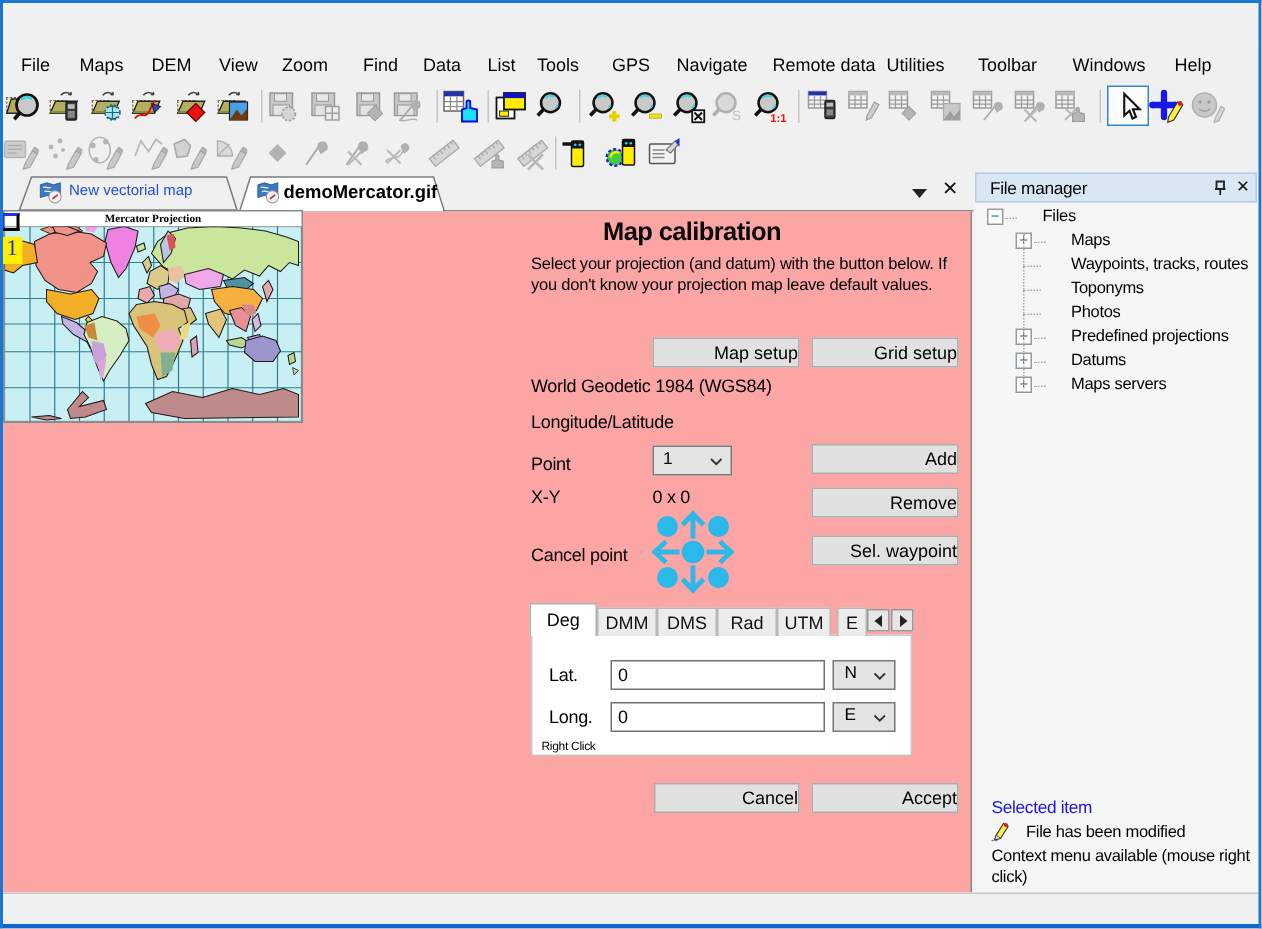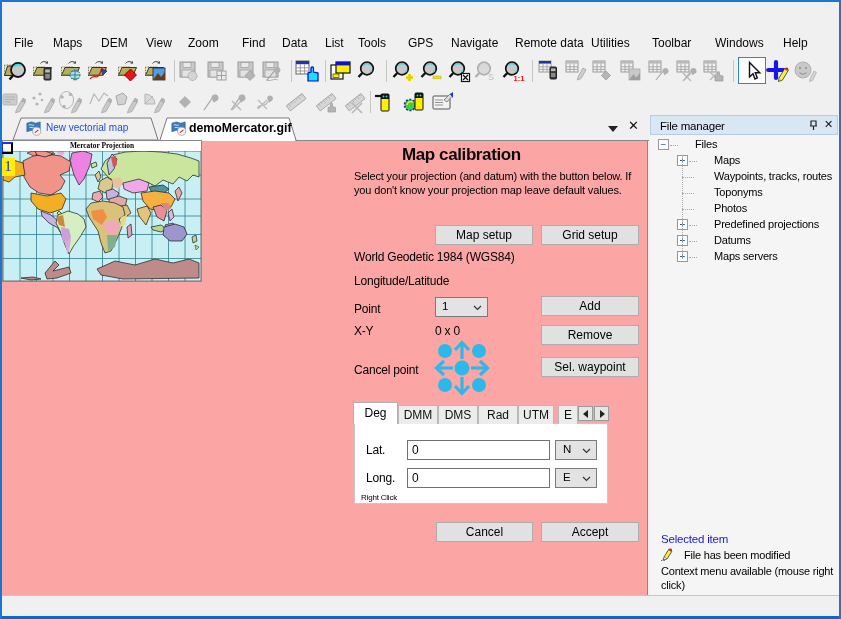--- a/index.html
+++ b/index.html
@@ -10,21 +10,21 @@
 #bright{position:absolute;left:839px;top:0;width:2px;height:619px;background:#1976d2;z-index:50;}
 #titlebar{position:absolute;left:0;top:0;width:841px;height:30px;background:#ffffff;}
 #titlebar .ttext{position:absolute;left:31px;top:8px;font-size:12px;color:#000;}
 #menubar{position:absolute;left:0;top:30px;width:841px;height:26px;background:#f0f0f0;}
 .mi{position:absolute;top:6px;font-size:12px;color:#050505;}
 #toolbar{position:absolute;left:0;top:56px;width:841px;height:59px;background:#f0f0f0;}
 .tsep{position:absolute;width:1px;height:22px;background:#c6c6c6;}
 .ticon{position:absolute;width:24px;height:24px;}
 #tabstrip{position:absolute;left:1px;top:117px;width:648px;height:24px;background:#f0f0f0;border-bottom:1px solid #888;}
 #docarea{position:absolute;left:1px;top:141px;width:647px;height:454px;background:#fca5a5;border-right:1px solid #888;}
-.btn{position:absolute;background:#e1e1e1;border:1px solid #adadad;font-size:11.5px;color:#000;text-align:center;font-family:"Liberation Sans",sans-serif;}
+.btn{position:absolute;background:#e1e1e1;border:1px solid #adadad;font-size:11.5px;color:#000;text-align:right;font-family:"Liberation Sans",sans-serif;}
 .combo{position:absolute;background:#e3e3e3;border:1px solid #7a7a7a;font-size:11.5px;}
 .lbl{position:absolute;font-size:11px;letter-spacing:-0.2px;color:#000;white-space:nowrap;}
 #rpanel{position:absolute;left:650px;top:115px;width:189px;height:480px;background:#f5f5f5;}
 .treelbl{position:absolute;font-size:11px;letter-spacing:-0.2px;color:#000;white-space:nowrap;}
 #statusbar{position:absolute;left:0;top:595px;width:841px;height:21px;background:#f0f0f0;border-top:1px solid #c8c8c8;}
 .stab{position:absolute;top:1px;height:20px;font-size:11px;color:#000;text-align:center;border-right:1px solid #c0c0c0;padding-top:3px;margin-top:36px;}
 #bluebottom{position:absolute;left:0;top:616px;width:841px;height:3px;background:#0e68cc;z-index:50;}
 </style></head><body>
 <div id="win">
 

